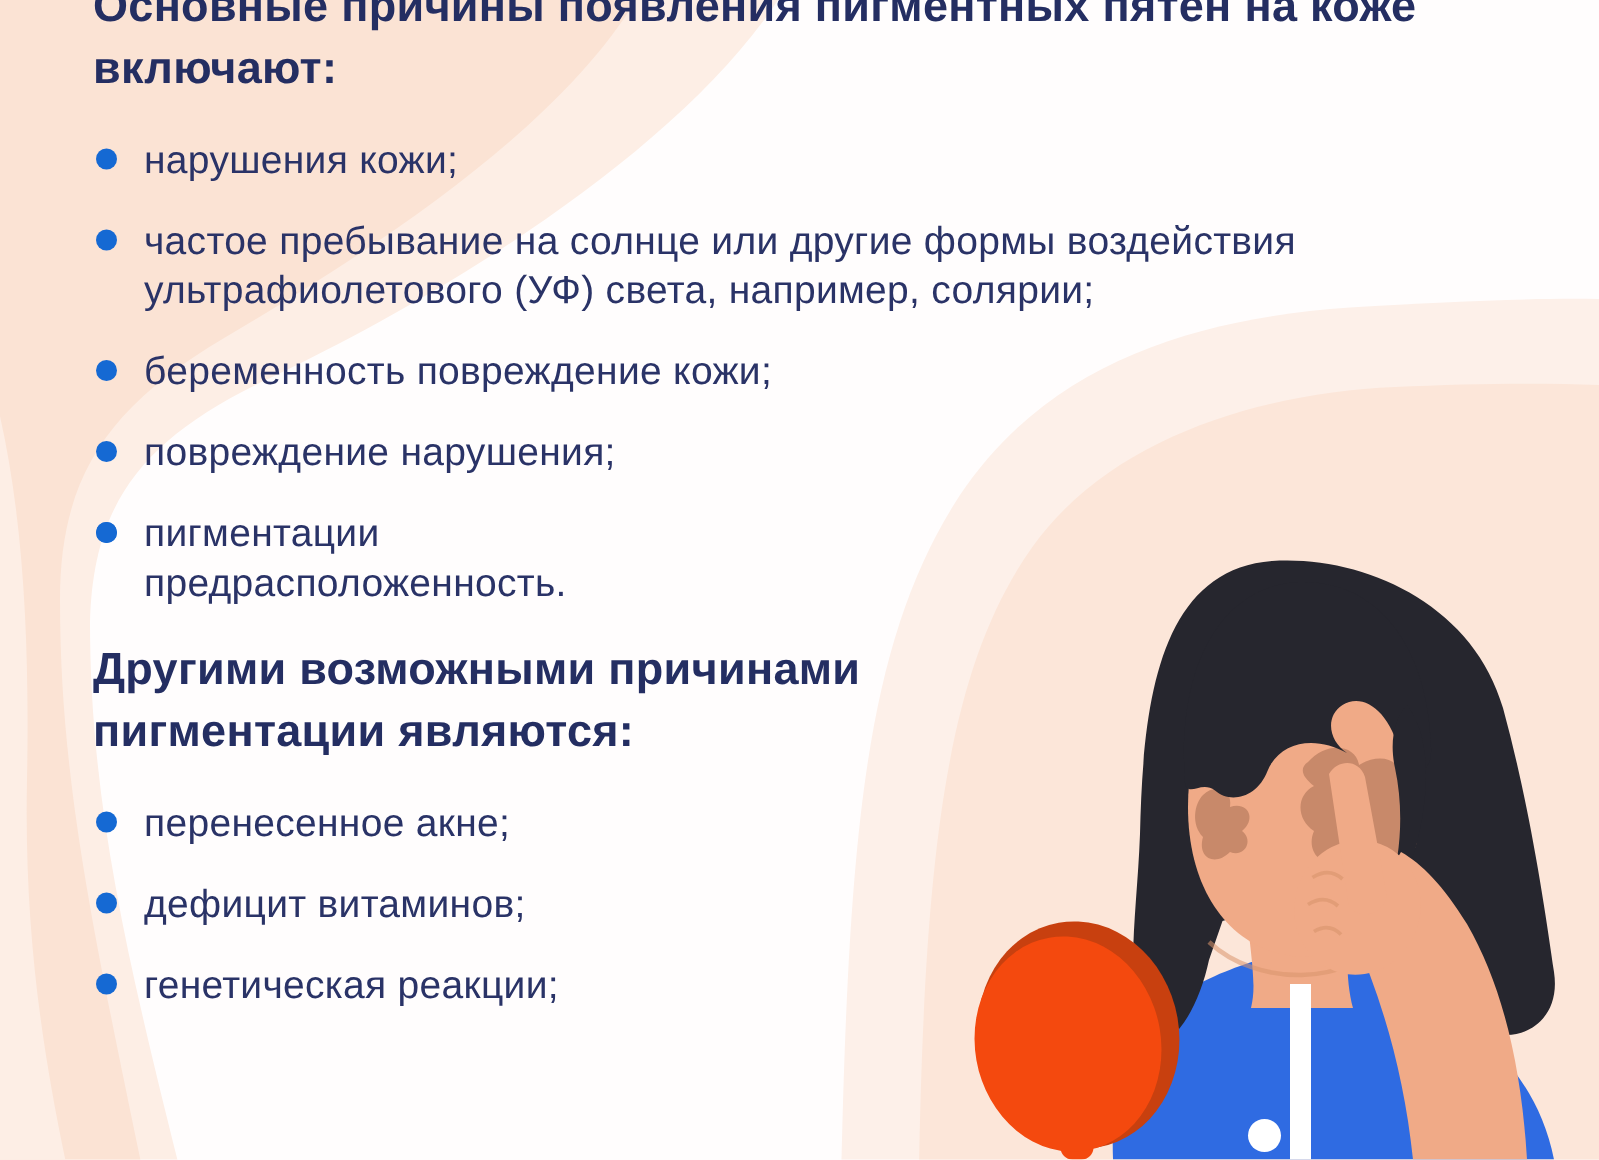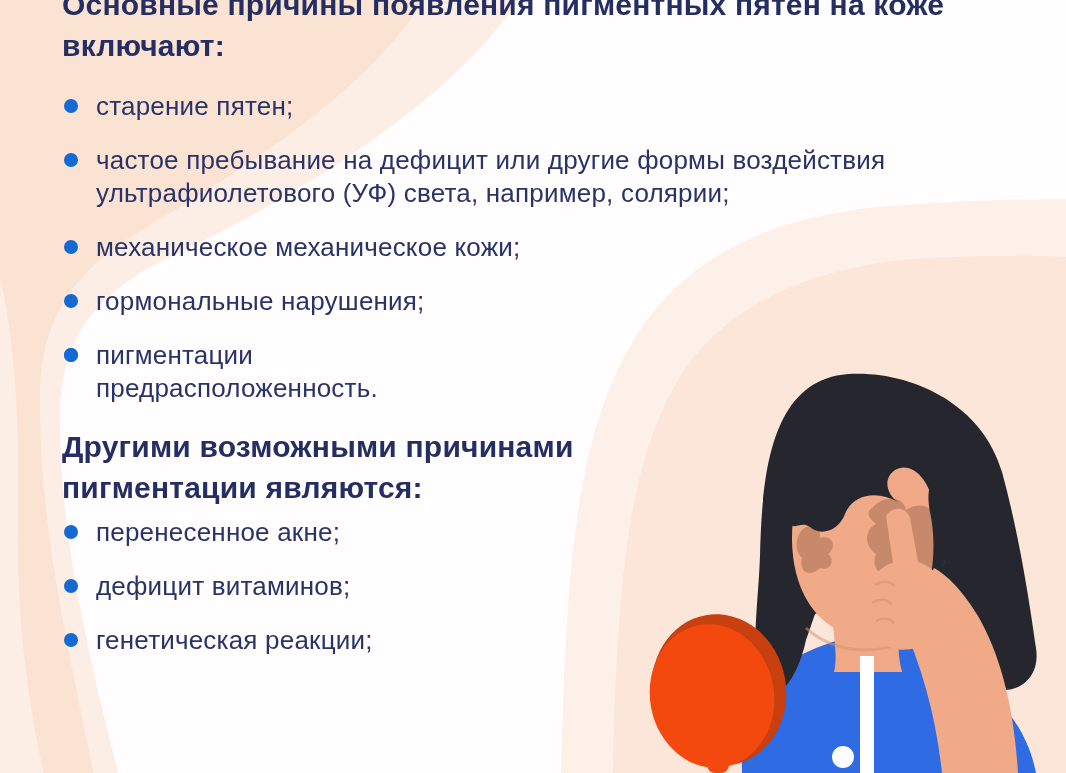--- a/index.html
+++ b/index.html
@@ -28,21 +28,21 @@
     white-space:pre-line;
     margin:0;
     letter-spacing:.2px;
   }
   .heading.second{}
   ul.causes{
     list-style:none;
     margin:24px 0 0 0;
     padding:0;
   }
-  ul.causes.second{margin-top:8px;}
+  ul.causes.second{margin-top:24px;}
   ul.causes li{
     position:relative;
     padding-left:34px;
     margin-bottom:21px;
     font-size:26px;
     font-weight:500;
     line-height:33px;
     white-space:pre-line;
     letter-spacing:.2px;
   }
@@ -107,25 +107,25 @@
         <ellipse style="fill:var(--mirror,#f4490e)" cx="712" cy="696" rx="62" ry="72" transform="rotate(-10 712 696)"></ellipse>
       </g>
     </g>
   </svg>
 
   <div class="content">
     <h2 class="heading">Основные причины появления пигментных пятен на коже
 включают:</h2>
 
     <ul class="causes">
-      <li><span class="dot"></span><span>старение пятен;</span></li>
-      <li><span class="dot"></span><span>частое пребывание на дефицит или другие формы воздействия
+      <li><span class="dot"></span><span>нарушения кожи;</span></li>
+      <li><span class="dot"></span><span>частое пребывание на солнце или другие формы воздействия
 ультрафиолетового (УФ) света, например, солярии;</span></li>
-      <li><span class="dot"></span><span>механическое механическое кожи;</span></li>
-      <li><span class="dot"></span><span>гормональные нарушения;</span></li>
+      <li><span class="dot"></span><span>беременность повреждение кожи;</span></li>
+      <li><span class="dot"></span><span>повреждение нарушения;</span></li>
       <li><span class="dot"></span></li>
       <li><span class="dot"></span><span>пигментации
 предрасположенность.</span></li>
     </ul>
 
     <h2 class="heading second">Другими возможными причинами
 пигментации являются:</h2>
 
     <ul class="causes second">
       <li><span class="dot"></span><span>перенесенное акне;</span></li>

